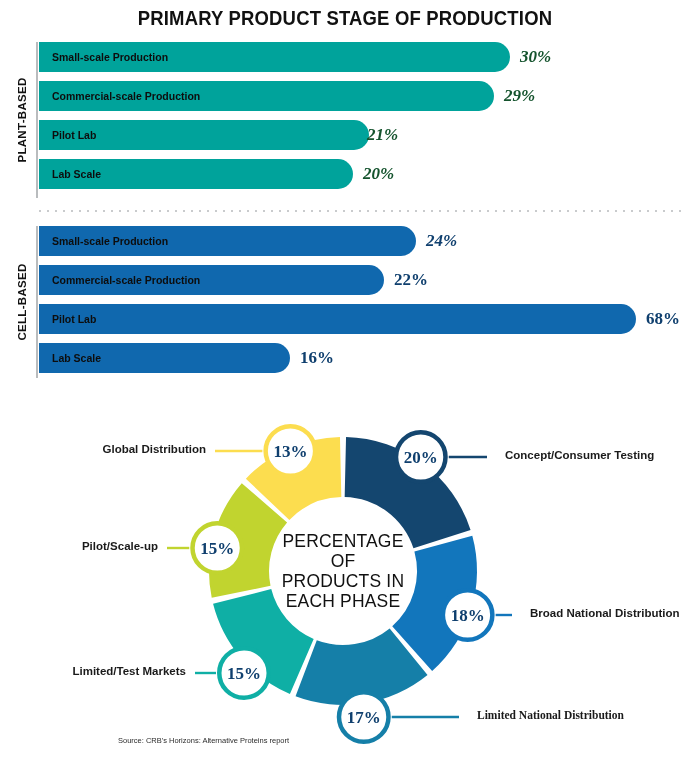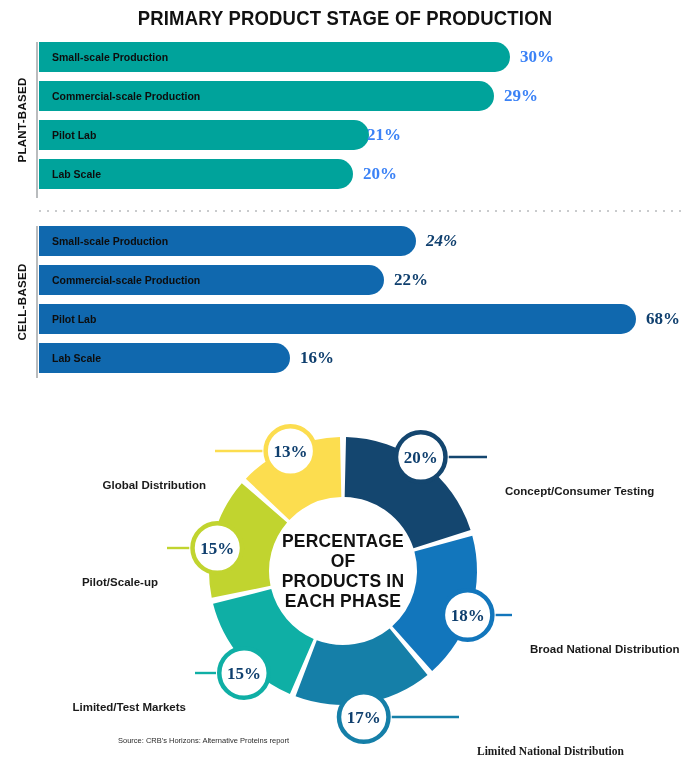--- a/index.html
+++ b/index.html
@@ -48,47 +48,47 @@
   .bar-label{
     position:absolute;left:13px;top:50%;transform:translateY(-50%);
     font-size:10.5px;font-weight:bold;color:#0d0d0d;white-space:nowrap;
   }
   .bar-value{
     position:absolute;top:50%;transform:translateY(-50%);
     font-family:"Liberation Serif", serif;
     font-weight:bold;font-size:17px;white-space:nowrap;
   }
   .teal-bar{background:#00A39B;}
-  .teal-val{color:#3b82f6;}
+  .teal-val{color:#14532d;font-style:italic;}
   .blue-bar{background:#1068AE;}
   .blue-val{color:#0f3f6e;}
 
   
   .divider{
     position:absolute;left:36px;top:210px;width:648px;height:2px;
     background-image:radial-gradient(circle, #c9cbcd 0 1px, transparent 1px);
     background-size:8px 2px;background-repeat:repeat-x;
   }
 
   
   #donut-area{position:absolute;left:0;top:400px;width:690px;height:361px;}
   #donut-svg{position:absolute;left:0;top:0;}
 
   .donut-center-text{
     position:absolute;left:343px;top:171px;
     transform:translate(-50%,-50%);
     width:150px;text-align:center;
-    font-weight:bold;font-size:19px;line-height:1.05;
+    font-weight:normal;font-size:19px;line-height:1.05;
     letter-spacing:.2px;color:#111;
   }
   .donut-center-text span{display:block;transform:scaleX(.92);}
 
   .callout-label{
     position:absolute;font-size:11.5px;font-weight:600;
-    color:#1a1a1a;white-space:nowrap;margin-top:36px;
+    color:#1a1a1a;white-space:nowrap;
   }
   .badge-text{
     font-family:"Liberation Serif", serif;
     font-weight:bold;font-size:17px;fill:#0f3f6e;
   }
   .source-note{
     position:absolute;left:118px;top:336px;
     font-size:7.5px;font-weight:normal;color:#2b2b2b;white-space:nowrap;
   }
 </style>

